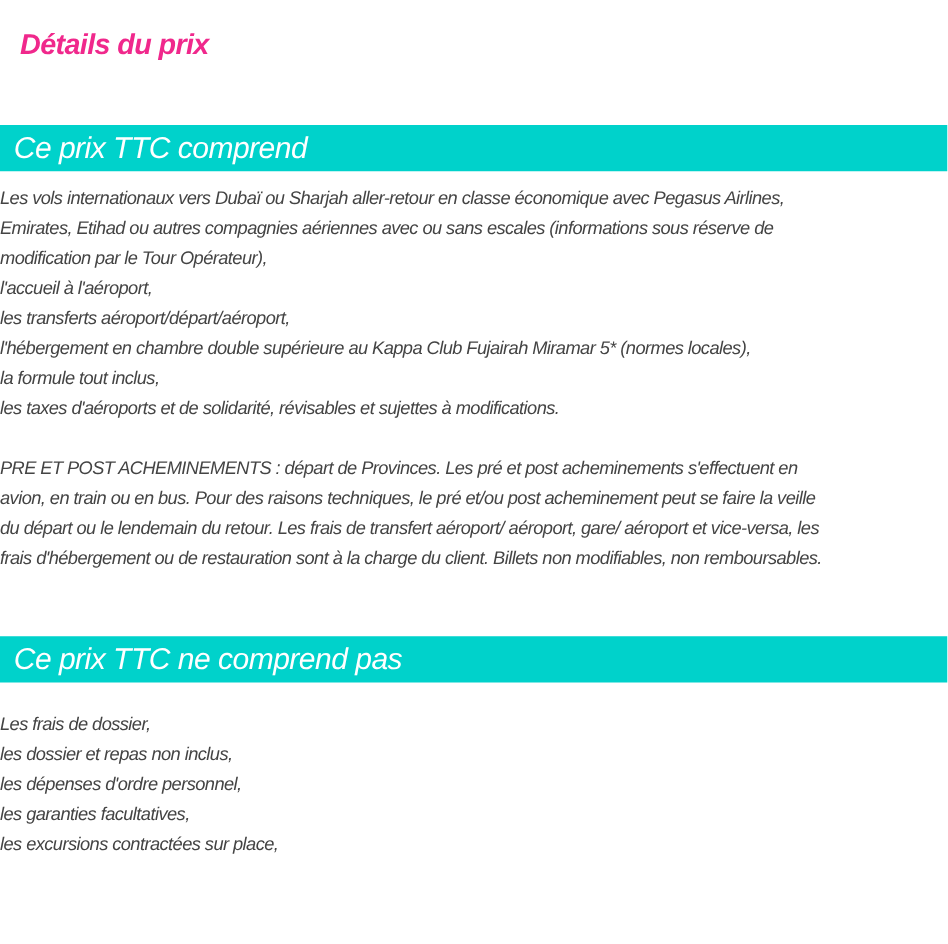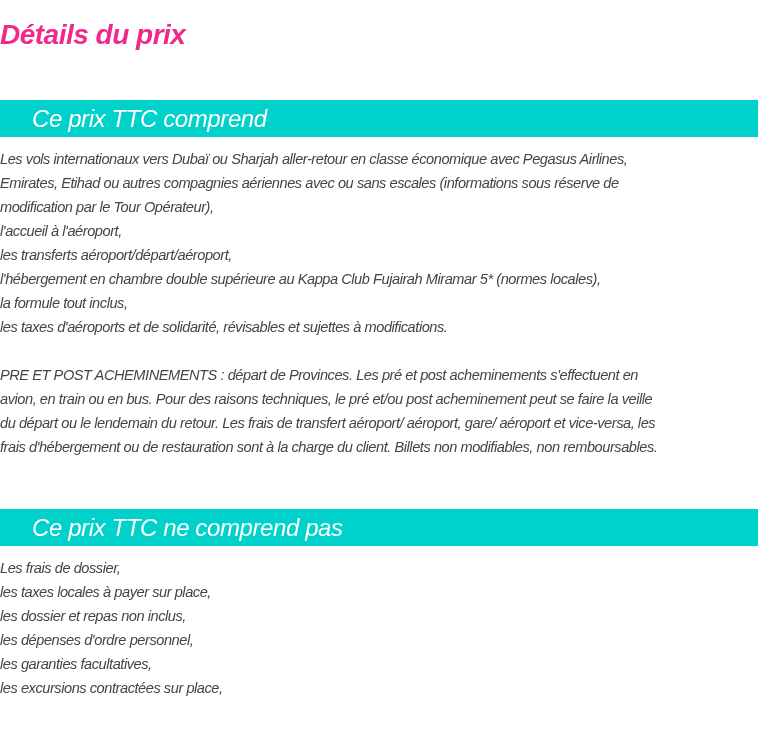--- a/index.html
+++ b/index.html
@@ -10,38 +10,38 @@
       height: 755px;
       overflow: hidden;
     }
     body {
       font-family: "Liberation Sans", "DejaVu Sans", sans-serif;
       color: #444444;
       position: relative;
     }
     .page-title {
       position: absolute;
-      left: 0;
+      left: 16px;
       top: 20px;
       margin: 0;
-      font-size: 28px;
+      font-size: 23px;
       font-style: italic;
       font-weight: bold;
       color: #f0288c;
       letter-spacing: -0.5px;
       line-height: 30px;
     }
     .section-bar {
       position: absolute;
       left: 0;
       width: 758px;
       height: 37px;
       background: #00d2cb;
       box-sizing: border-box;
-      padding-left: 32px;
+      padding-left: 11px;
     }
     .section-bar h2 {
       margin: 0;
       font-size: 24px;
       font-style: italic;
       font-weight: normal;
       color: #ffffff;
       line-height: 37px;
       letter-spacing: -0.4px;
     }
@@ -55,21 +55,21 @@
       font-style: italic;
       line-height: 24px;
       color: #444444;
       letter-spacing: -0.45px;
     }
     .text-block p {
       margin: 0;
     }
     .block-included { top: 147px; }
     .block-transport { top: 363px; }
-    .block-excluded { top: 556px; }
+    .block-excluded { top: 568px; }
   </style>
 </head>
 <body>
 
 <h1 class="page-title">Détails du prix</h1>
 
 <div class="section-bar bar-1">
   <h2>Ce prix TTC comprend</h2>
 </div>
 
@@ -85,18 +85,17 @@
 <div class="text-block block-transport">
   <p>PRE ET POST ACHEMINEMENTS : départ de Provinces. Les pré et post acheminements s'effectuent en avion, en train ou en bus. Pour des raisons techniques, le pré et/ou post acheminement peut se faire la veille du départ ou le lendemain du retour. Les frais de transfert aéroport/ aéroport, gare/ aéroport et vice-versa, les frais d'hébergement ou de restauration sont à la charge du client. Billets non modifiables, non remboursables.</p>
 </div>
 
 <div class="section-bar bar-2">
   <h2>Ce prix TTC ne comprend pas</h2>
 </div>
 
 <div class="text-block block-excluded">
   <p>Les frais de dossier,</p>
-  <p>les taxes locales à payer sur place,</p>
   <p>les dossier et repas non inclus,</p>
   <p>les dépenses d'ordre personnel,</p>
   <p>les garanties facultatives,</p>
   <p>les excursions contractées sur place,</p>
 </div>
 
 </body></html>

